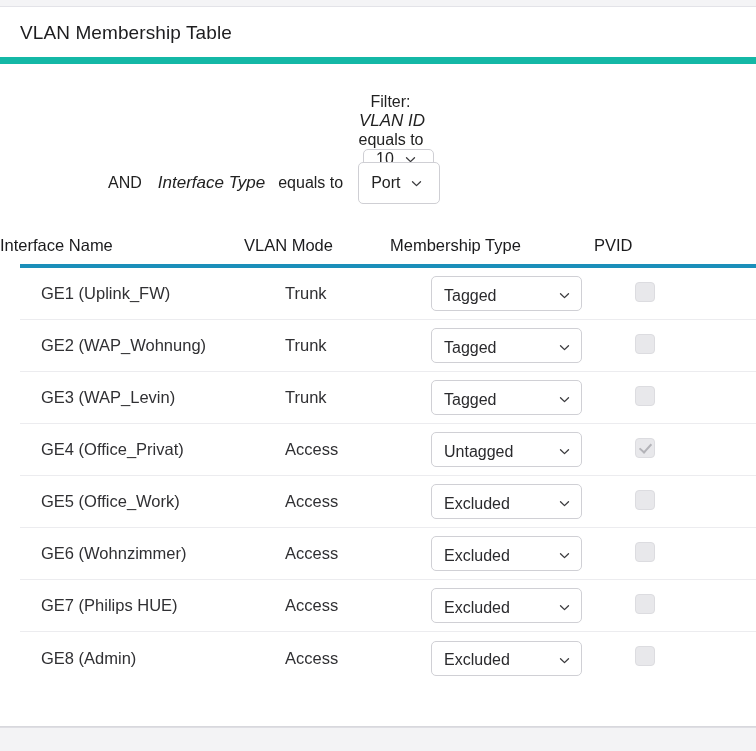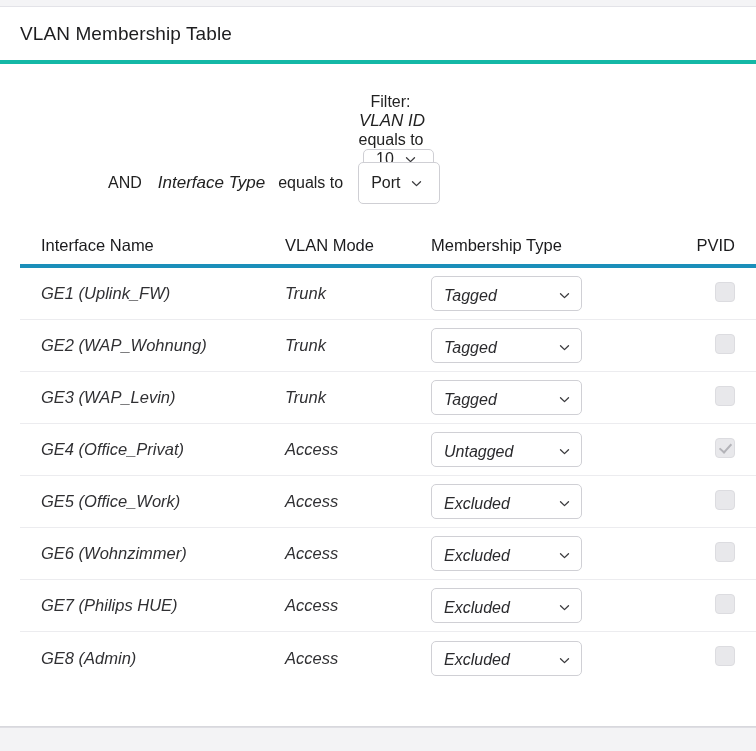--- a/index.html
+++ b/index.html
@@ -31,21 +31,21 @@
   .card {
     position: absolute;
     top: 8px; left: 0;
     width: 756px;
     height: 719px;
     background: #ffffff;
   }
 
   .card-header {
     height: 56px;
-    border-bottom: 4px solid #14b8a6;
+    border-bottom: 7px solid #14b8a6;
     display: flex;
     align-items: center;
     padding-left: 20px;
   }
   .card-title {
     font-size: 19px;
     font-weight: 400;
     color: #1d1d1f;
     letter-spacing: 0.1px;
   }
@@ -123,47 +123,45 @@
 
   
   .tbl {
     margin-top: 19px;
     width: 756px;
   }
   .tbl-head {
     display: flex;
     align-items: flex-end;
     height: 30px;
-    padding-left: 41px;
   }
   .tbl-head .th {
     font-size: 16.5px;
     color: #1b1b1d;
     font-weight: 400;
   }
   .col-iface { width: 244px; flex: none; }
   .col-mode  { width: 146px; flex: none; }
   .col-mtype { width: 204px; flex: none; }
-  .col-pvid  { width: 100px; flex: none; text-align: right; }
+  .col-pvid  { width: 100px; flex: none; }
 
   .head-rule {
     height: 4px;
     background: #1b8fba;
     margin: 9px 0 0 20px;
   }
 
   .tbl-row {
     display: flex;
     align-items: center;
     height: 52px;
     padding-left: 41px;
     border-bottom: 1px solid #ececef;
     margin-left: 20px;
     padding-left: 21px;
-    font-style: italic;
   }
   .tbl-row:last-of-type { border-bottom: none; }
 
   .cell {
     font-size: 16.5px;
     color: #303033;
     font-weight: 400;
   }
 
   

